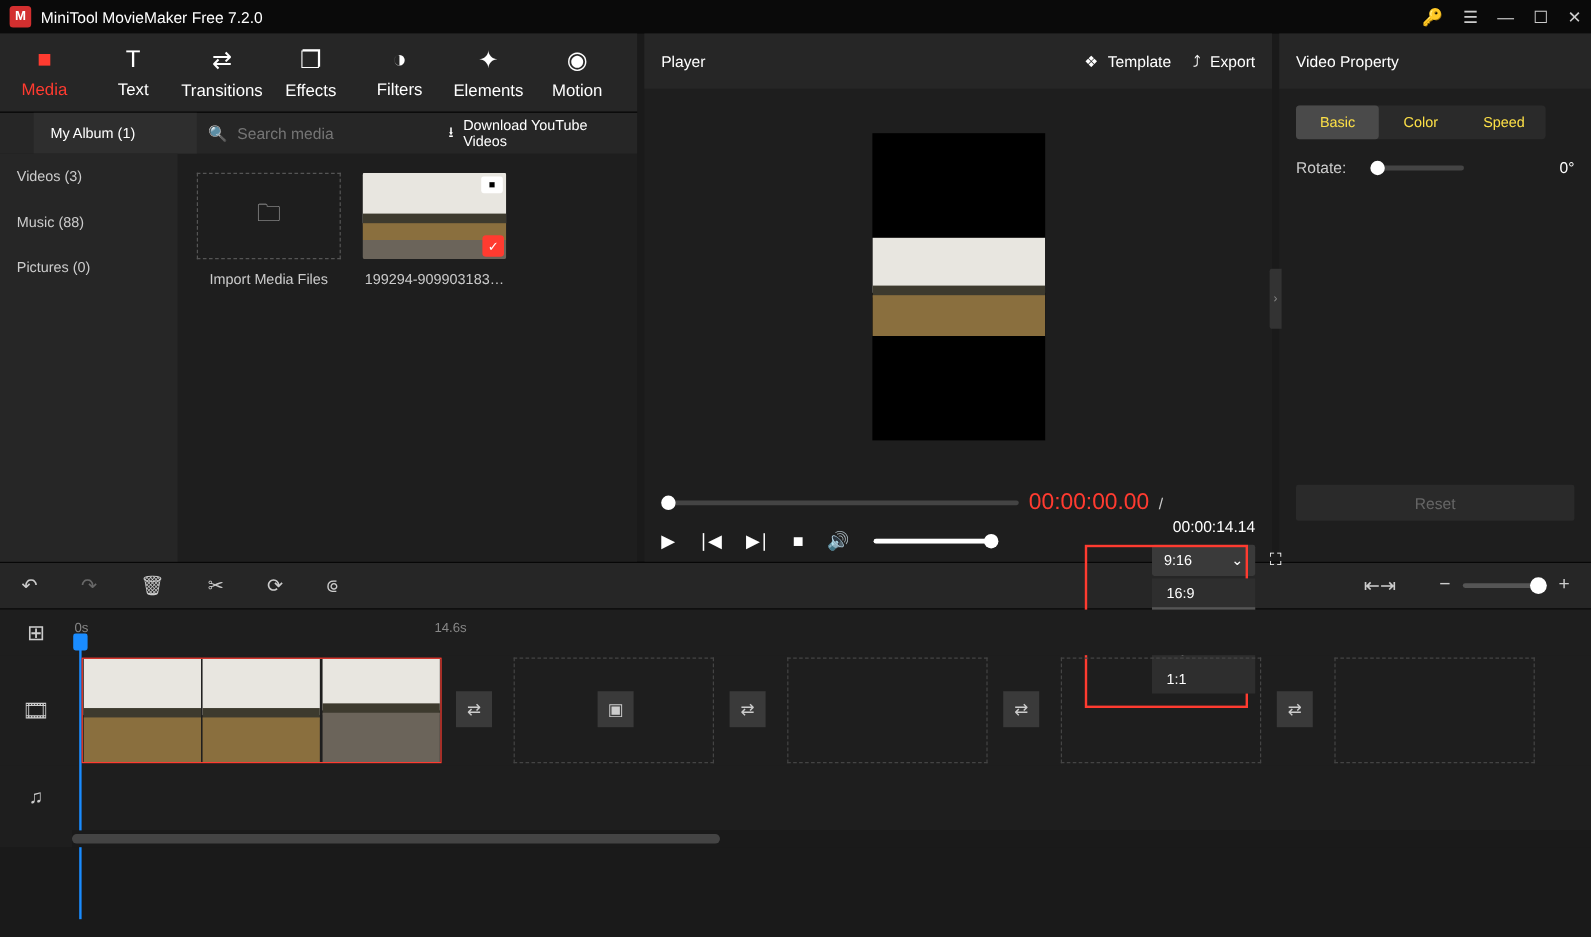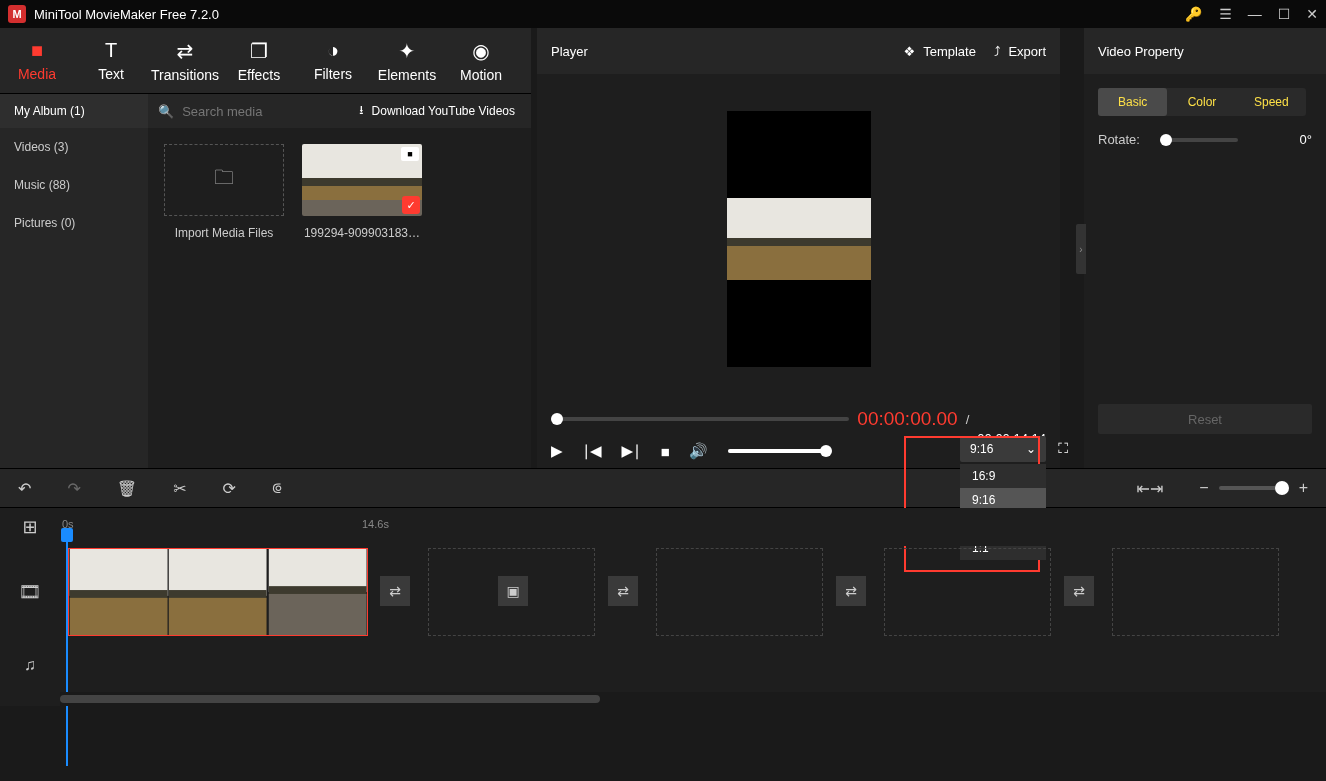--- a/index.html
+++ b/index.html
@@ -11,21 +11,21 @@
 .titlebar-ctrls span { color:#ccc; cursor:pointer; font-size:14px; }
 .key-icon { color:#ffc107 !important; }
 .main-row { display:flex; height:440px; }
 .left-panel { width:531px; background:#1e1e1e; display:flex; flex-direction:column; }
 .toolbar-tabs { height:66px; background:#262626; display:flex; align-items:center; border-bottom:1px solid #000; }
 .tab-item { width:74px; height:100%; display:flex; flex-direction:column; align-items:center; justify-content:center; gap:4px; cursor:pointer; color:#fff; }
 .tab-item.active { color:#ff3b30; }
 .tab-icon { font-size:20px; }
 .tab-label { font-size:14px; }
 .subbar { height:34px; background:#262626; display:flex; align-items:center; }
-.album-label { width:148px; padding-left:14px; color:#fff; font-size:12px; background:#2e2e2e; height:100%; display:flex; align-items:center; }
+.album-label { width:148px; padding-left:14px; color:#fff; font-size:12px; background:#2e2e2e; height:100%; display:flex; align-items:center;margin-left:28px; }
 .search-wrap { flex:1; display:flex; align-items:center; padding-left:10px; color:#999; gap:8px; }
 .search-input { background:transparent; border:none; color:#ccc; outline:none; font-size:13px; }
 .dl-yt { display:flex; align-items:center; gap:8px; padding-right:16px; color:#fff; font-size:12px; cursor:pointer; }
 .media-body { flex:1; display:flex; }
 .album-list { width:148px; background:#262626; display:flex; flex-direction:column; }
 .album-item { padding:12px 14px; color:#ccc; font-size:12px; cursor:pointer; }
 .media-grid { flex:1; padding:16px; display:flex; gap:18px; align-items:flex-start; }
 .media-card { width:120px; display:flex; flex-direction:column; align-items:center; gap:10px; }
 .import-box { width:120px; height:72px; border:1px dashed #555; display:flex; align-items:center; justify-content:center; color:#aaa; font-size:20px; cursor:pointer; }
 .media-thumb { width:120px; height:72px; position:relative; cursor:pointer; overflow:hidden; border-radius:2px; }
@@ -42,28 +42,28 @@
 .time-row { display:flex; align-items:center; padding:0 14px; gap:8px; height:30px; }
 .time-track { flex:1; height:4px; background:#444; border-radius:2px; position:relative; }
 .time-knob { position:absolute; left:0; top:-4px; width:12px; height:12px; background:#fff; border-radius:50%; }
 .cur-time { color:#ff3b30; font-size:19px; }
 .dur-time { color:#fff; font-size:13px;margin-top:38px; }
 .ctrl-row { display:flex; align-items:center; padding:8px 14px; gap:20px; position:relative; }
 .ctrl-row .ico { color:#fff; font-size:15px; cursor:pointer; }
 .vol-track { width:100px; height:4px; background:#555; border-radius:2px; position:relative; }
 .vol-fill { position:absolute; left:0; top:0; height:100%; width:100%; background:#fff; border-radius:2px; }
 .vol-knob { position:absolute; right:-4px; top:-4px; width:12px; height:12px; background:#fff; border-radius:50%; }
-.ratio-area { position:absolute; right:14px; top:2px; }
+.ratio-area { position:absolute; right:14px; top:20px; }
 .ratio-hl { position:absolute; right:6px; top:0; width:136px; height:136px; border:2px solid #ff3b30; pointer-events:none; }
 .ratio-sel { width:86px; height:26px; background:#3a3a3a; display:flex; align-items:center; justify-content:space-between; padding:0 10px; cursor:pointer; color:#fff; font-size:12px; border-radius:2px; }
 .fs-btn { position:absolute; right:-22px; top:4px; color:#fff; cursor:pointer; font-size:14px; }
 .ratio-dd { position:absolute; top:28px; left:0; width:86px; background:#2e2e2e; }
 .ratio-opt { padding:5px 12px; color:#fff; font-size:12px; cursor:pointer; }
 .ratio-opt.sel { background:#555; }
-.prop-panel { flex:1; margin-left:24px; background:#1e1e1e; display:flex; flex-direction:column; }
+.prop-panel { flex:1; margin-left:6px; background:#1e1e1e; display:flex; flex-direction:column; }
 .prop-header { height:46px; display:flex; align-items:center; padding:0 14px; color:#fff; font-size:13px; background:#262626; }
 .prop-body { padding:14px; display:flex; flex-direction:column; gap:16px; flex:1; position:relative;}
 .prop-tabs { width:208px; height:28px; background:#2a2a2a; border-radius:3px; display:flex; }
 .prop-tab { flex:1; display:flex; align-items:center; justify-content:center; color:#fde047; font-size:12px; cursor:pointer; border-radius:3px; }
 .prop-tab.active { background:#4a4a4a; }
 .prop-row { display:flex; align-items:center; gap:12px; }
 .prop-label { width:50px; color:#ccc; font-size:13px; }
 .mini-btn { width:28px; height:24px; background:#3a3a3a; display:flex; align-items:center; justify-content:center; color:#fff; cursor:pointer; border-radius:3px; font-size:12px; }
 .rot-track { width:78px; height:4px; background:#444; border-radius:2px; position:relative; }
 .rot-knob { position:absolute; left:0; top:-4px; width:12px; height:12px; background:#fff; border-radius:50%; }

